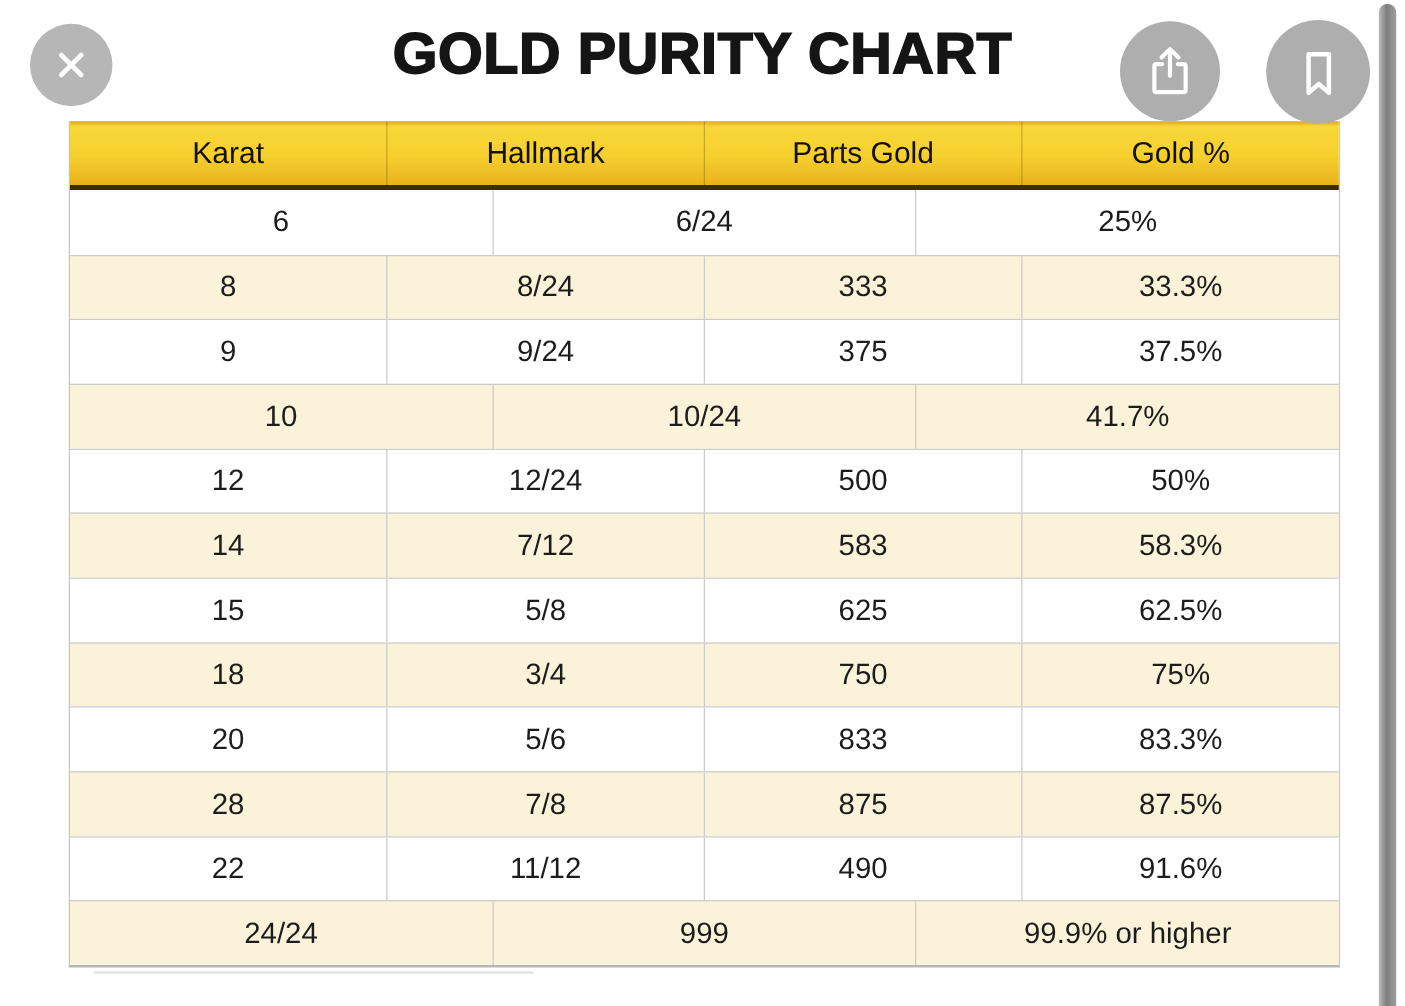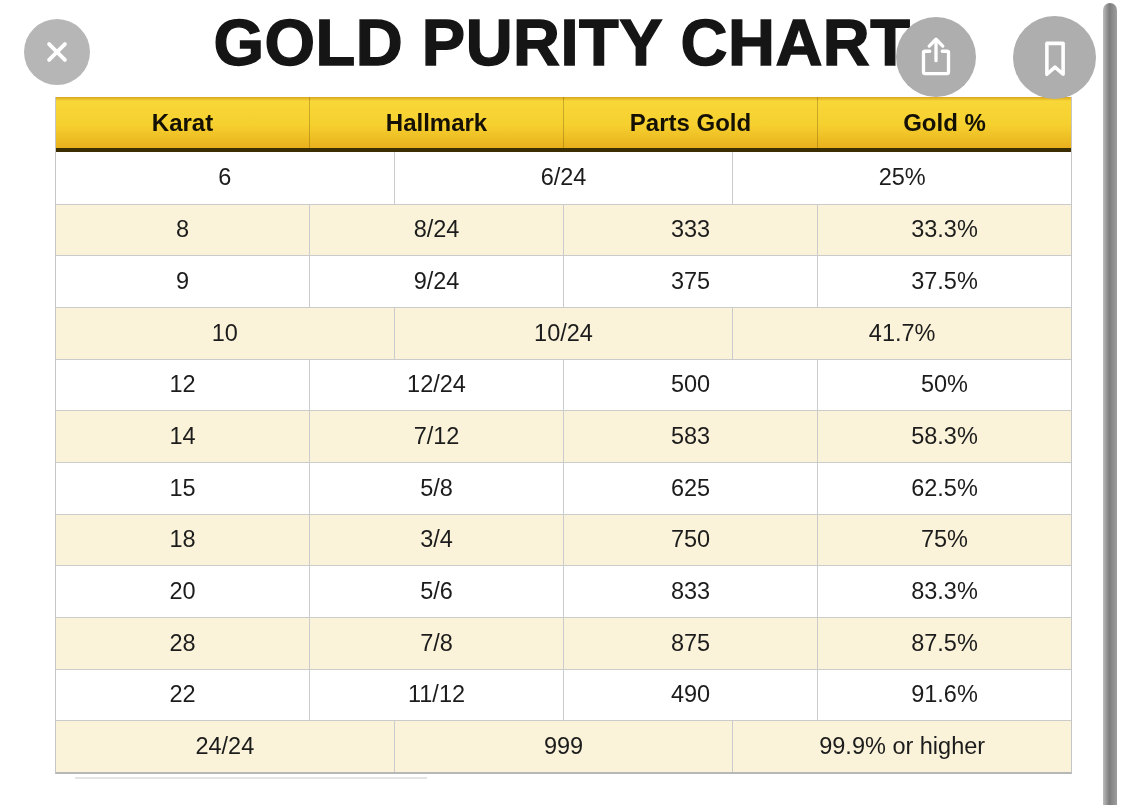--- a/index.html
+++ b/index.html
@@ -4,21 +4,21 @@
 <style>
   html,body{margin:0;padding:0;}
   body{
     width:1124px;height:805px;background:#ffffff;overflow:hidden;position:relative;
     font-family:"Liberation Sans", sans-serif;
   }
   
   .page-title{
     position:absolute;left:0;right:0;top:6px;height:72px;margin:0;
     display:flex;align-items:center;justify-content:center;
-    font-size:65px;font-weight:bold;color:#151515;letter-spacing:.5px;
+    font-size:46px;font-weight:bold;color:#151515;letter-spacing:.5px;
     -webkit-text-stroke:1.4px #151515;
   }
   .circle{
     position:absolute;border-radius:50%;border:none;padding:0;margin:0;
     display:flex;align-items:center;justify-content:center;cursor:pointer;z-index:5;
   }
   .circle svg{display:block;}
   .close-btn{left:24px;top:19px;width:66px;height:66px;background:#b6b6b6;}
   .share-btn{left:896px;top:17px;width:80px;height:80px;background:#aeaeae;}
   .bookmark-btn{left:1013px;top:16px;width:83px;height:83px;background:#aeaeae;}
@@ -33,21 +33,21 @@
     position:absolute;left:55px;top:97px;width:1017px;box-sizing:border-box;z-index:1;
     border-left:1px solid #c6c6c6;border-right:1px solid #c6c6c6;border-bottom:2px solid #b7b7b7;
   }
   .thead{
     display:flex;height:55px;box-sizing:border-box;
     background:linear-gradient(180deg,#d8a61f 0%,#f9d738 8%,#f5d02f 55%,#e9b11d 100%);
     border-bottom:4px solid #3a2e02;
   }
   .th{
     flex:1;display:flex;align-items:center;justify-content:center;
-    font-size:24px;font-weight:bold;color:#141004;
+    font-size:24px;font-weight:normal;color:#141004;
     border-right:1px solid rgba(90,70,0,.30);
   }
   .th:last-child{border-right:none;}
   .tr{display:flex;height:51.67px;box-sizing:border-box;border-top:1px solid #cbcbcb;background:#ffffff;}
   .tr.first{border-top:none;}
   .tr.alt{background:#faf3d9;}
   .td{
     flex:1;display:flex;align-items:center;justify-content:center;
     font-size:23.5px;font-weight:500;color:#1c1c1c;
     border-right:1px solid #cbcbcb;

